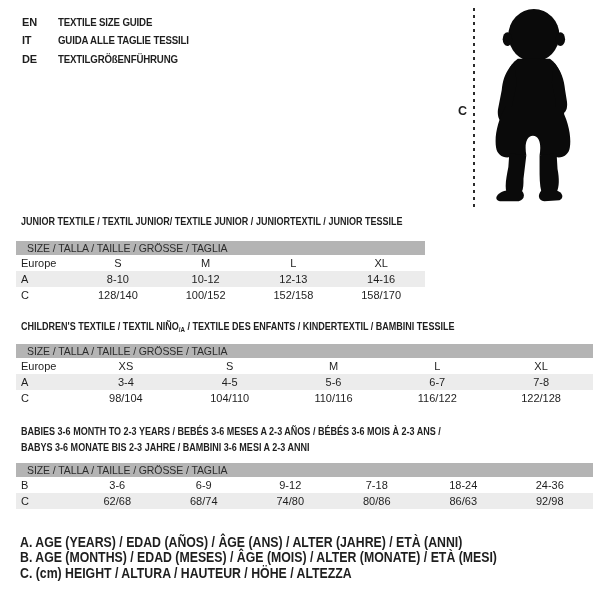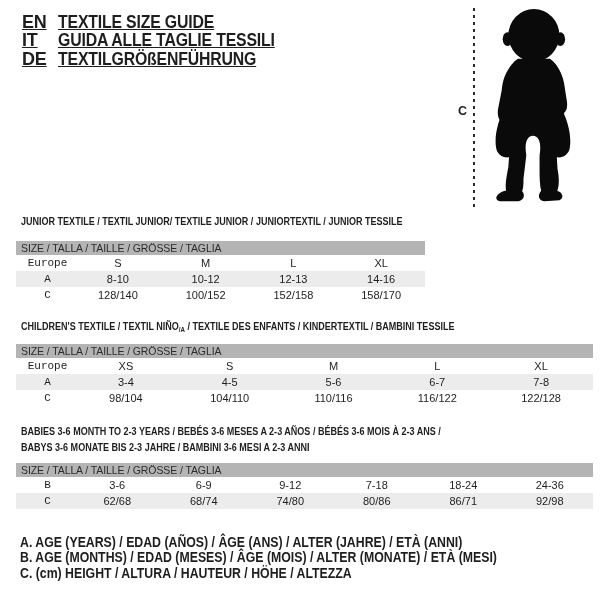--- a/index.html
+++ b/index.html
@@ -6,21 +6,21 @@
   body {
     width: 600px; height: 600px;
     background: #ffffff;
     font-family: "Liberation Sans", sans-serif;
     color: var(--text, #1e1e1e);
     position: relative;
     overflow: hidden;
   }
 
   
-  .lang-block { position: absolute; left: 22px; top: 13px; font-weight: bold; font-size: 18px; line-height: 18.4px; letter-spacing: -0.2px; text-decoration: underline; }
+  .lang-block { position: absolute; left: 22px; top: 13px; font-weight: bold; font-size: 11px; line-height: 18.4px; letter-spacing: -0.2px; }
   .lang-row { display: flex; white-space: nowrap; }
   .lang-code { flex: 0 0 36px; width: 36px; }
   .lang-title { display: inline-block; transform: scaleX(0.88); transform-origin: 0 50%; white-space: nowrap; }
 
   
   .figure { position: absolute; left: 448px; top: 0; width: 152px; height: 215px; }
   .c-label { position: absolute; left: 10px; top: 104px; font-weight: bold; font-size: 12.5px; }
   .dash-line { position: absolute; left: 25px; top: 8px; width: 2px; height: 200px;
     background: repeating-linear-gradient(to bottom, #2b2b2b 0 3px, transparent 3px 7px); }
   .baby-svg { position: absolute; left: 32px; top: 7px; width: 104px; height: 200px; }
@@ -34,22 +34,22 @@
   #heading-babies .line { display: block; }
   .subscript { font-size: 7.5px; vertical-align: -2px; }
 
   
   .size-table { position: absolute; border-collapse: collapse; table-layout: fixed; font-size: 11px; }
   #table-junior { left: 16px; top: 241px; width: 409px; }
   #table-children { left: 16px; top: 344px; width: 577px; }
   #table-babies { left: 16px; top: 463px; width: 577px; }
   .size-table col.label-col { width: 58px; }
   .size-table td { padding: 0; text-align: center; height: 16px; line-height: 16px; overflow: hidden; }
-  .size-table td.lbl { text-align: center; padding-left: 5px; font-family: Liberation Mono, monospace; }
-  tr.size-bar td { background: var(--table-header-bg, #b4b4b4); text-align: left; padding-left: 5px;
+  .size-table td.lbl { text-align: left; padding-left: 5px; }
+  tr.size-bar td { background: var(--table-header-bg, #b4b4b4); text-align: left; padding-left: 11px;
     height: 14px; line-height: 14px; font-size: 10.5px; color: #2c2c2c; letter-spacing: -0.1px; }
   tr.alt td { background: var(--row-alt-bg, #ececec); }
 
   
   .legend { position: absolute; left: 20px; top: 534px; font-weight: bold; font-size: 15px; line-height: 15.4px; }
   .legend-line { transform: scaleX(0.82); transform-origin: 0 50%; white-space: nowrap; }
 </style>
 </head>
 <body>
 
@@ -196,21 +196,21 @@
         <td>7-18</td>
         <td>18-24</td>
         <td>24-36</td>
       </tr>
       <tr class="alt">
         <td class="lbl">C</td>
         <td>62/68</td>
         <td>68/74</td>
         <td>74/80</td>
         <td>80/86</td>
-        <td>86/71</td>
+        <td>86/63</td>
         <td>92/98</td>
       </tr>
     </tbody>
   </table>
 
   <div class="legend">
     <div class="legend-line">A. AGE (YEARS) / EDAD (AÑOS) / ÂGE (ANS) / ALTER (JAHRE) / ETÀ (ANNI)</div>
     <div class="legend-line">B. AGE (MONTHS) / EDAD (MESES) / ÂGE (MOIS) / ALTER (MONATE) / ETÀ (MESI)</div>
     <div class="legend-line">C. (cm) HEIGHT / ALTURA / HAUTEUR / HÖHE / ALTEZZA</div>
   </div>

